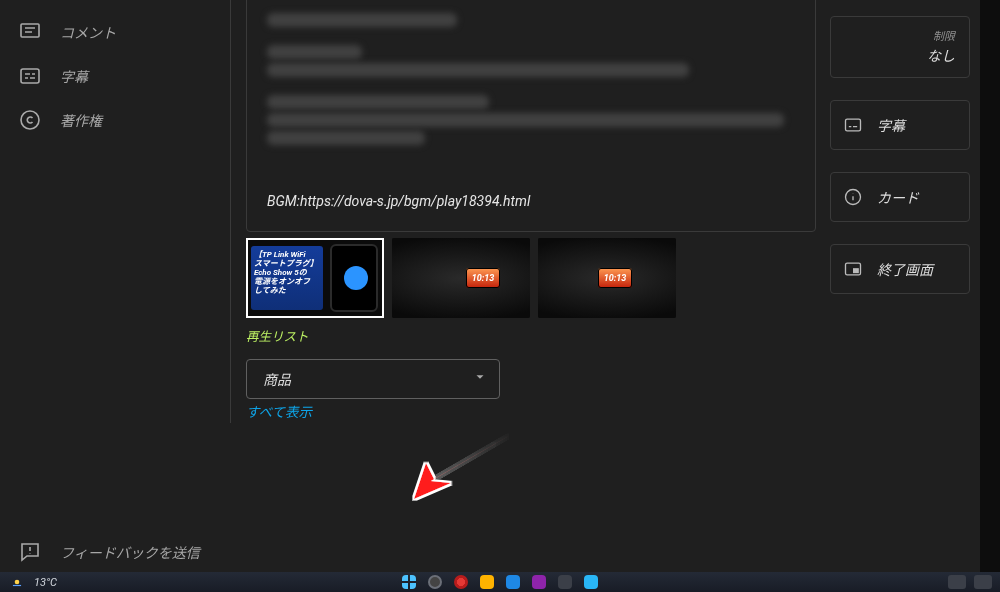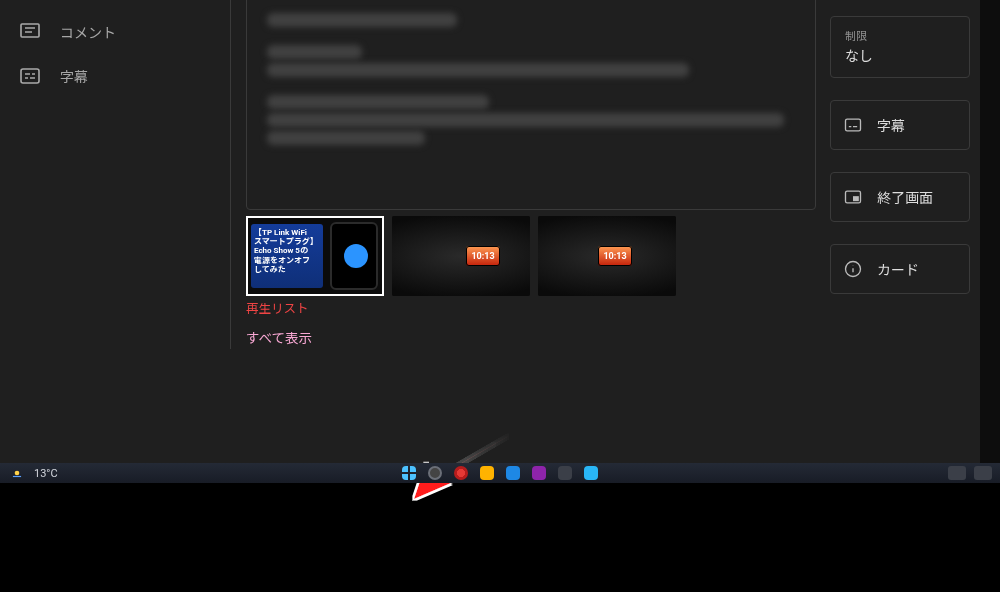--- a/index.html
+++ b/index.html
@@ -1,22 +1,23 @@
 <!DOCTYPE html>
 <html><head>
 <meta charset="utf-8">
 <style>
   * { box-sizing: border-box; margin: 0; padding: 0; }
   html, body { width: 1000px; height: 592px; overflow: hidden; font-family: "Roboto", "Noto Sans JP", "Meiryo", sans-serif; background:#000; }
   .app {
     position: relative;
-    width: 1000px; height: 483px;
+    width: 1000px; height: 592px;
     background: #1f1f1f;
     color: #aaa;
     display: flex;
+    font-style: italic;
   }
 
   
   .sidebar {
     width: 220px;
     background: #1f1f1f;
     display: flex;
     flex-direction: column;
     padding-top: 10px;
   }
@@ -121,42 +122,42 @@
     background:linear-gradient(180deg,#ff9b53,#c3200a);
     border-radius:3px;
     display:flex; align-items:center; justify-content:center;
     color:#fff; font-size:9px; font-weight:700;
     box-shadow: 0 0 0 1px #000 inset;
   }
   .t2 .red-badge{ left: 74px; }
   .t3 .red-badge{ left: 60px; }
 
   .playlist-label {
-    margin-top: 2px;
+    margin-top: 8px;
     font-size: 12.5px;
-    color: #ef4444;
+    color: #bef264;
   }
 
   .dropdown {
     margin-top: 14px;
     width: 254px; height: 40px;
     border:1px solid #606060;
     border-radius:4px;
     display:flex; align-items:center; justify-content:space-between;
     padding: 0 12px 0 16px;
     color:#ddd;
     font-size:14px;
     background:#1f1f1f;
     cursor:pointer;
   }
   .dropdown svg{ width:14px; height:14px; fill:#aaa; }
 
   .show-all {
-    margin-top: 8px;
-    color:#f9a8d4;
+    margin-top: 0;
+    color:#0ea5e9;
     font-size:13.5px;
     cursor:pointer;
     display:inline-block;
     padding: 2px 0 2px 0;
   }
   .more-label {
     margin-top: 6px;
     font-size:12px;
     color:#9d9d9d;
   }
@@ -171,20 +172,21 @@
   .rc-box {
     border:1px solid #3a3a3a;
     border-radius:4px;
     padding:10px 14px 12px 14px;
     color:#ddd;
     font-size:14px;
     display:flex;
     flex-direction:column;
     gap:2px;
     cursor:pointer;
+    align-items:flex-end;
   }
   .rc-box .small { font-size:11px; color:#909090; }
   .rc-row {
     border:1px solid #3a3a3a;
     border-radius:4px;
     height:50px;
     display:flex; align-items:center; gap:14px;
     padding-left:12px;
     color:#ddd;
     font-size:14px;
@@ -257,23 +259,41 @@
     </div>
     <div class="side-item">
       <span class="ic">
         <svg viewBox="0 0 24 24">
             <rect x="3" y="5" width="18" height="14" rx="2"></rect>
             <path d="M7 14h3M12 14h5M7 10h5M14 10h3"></path>
           </svg>
       </span>
       <span>字幕</span>
     </div>
+    <div class="side-item">
+      <span class="ic">
+        <svg viewBox="0 0 24 24">
+            <circle cx="12" cy="12" r="9"></circle>
+            <path d="M14.5 10a3 3 0 1 0 0 4"></path>
+          </svg>
+      </span>
+      <span>著作権</span>
+    </div>
 
     <div class="spacer"></div>
 
+    <div class="side-item" style="padding-bottom:28px">
+      <span class="ic">
+        <svg viewBox="0 0 24 24">
+            <path d="M4 4h16v12H9l-5 4V4z"></path>
+            <path d="M12 7v4M12 13v.5"></path>
+          </svg>
+      </span>
+      <span>フィードバックを送信</span>
+    </div>
   </nav>
 
   <main class="main">
     <div class="main-inner">
 
       <div class="desc-box">
         <div class="blur-group">
           <div class="blur-line" style="width:36%"></div>
         </div>
         <div class="blur-group">
@@ -281,20 +301,21 @@
           <div class="blur-line" style="width:80%"></div>
         </div>
         <div class="blur-group" style="margin-bottom:14px">
           <div class="blur-line" style="width:42%"></div>
           <div class="blur-line" style="width:98%"></div>
           <div class="blur-line" style="width:30%"></div>
         </div>
 
         <div style="height:16px"></div>
         <div style="height:16px"></div>
+        <div class="desc-text">BGM:https://dova-s.jp/bgm/play18394.html</div>
       </div>
 
 
       <div class="thumb-row">
         <div class="thumb selected t1">
           <div class="t-body">
             <div class="card" style="white-space:pre-line">【TP Link WiFi
 スマートプラグ】
 Echo Show 5の
 電源をオンオフ
@@ -311,20 +332,28 @@
         <div class="thumb t3">
           <div class="t-body">
               <div class="dark-photo"></div>
               <div class="red-badge">10:13</div>
             </div>
         </div>
       </div>
 
       <div class="playlist-label">再生リスト</div>
 
+      <div class="dropdown">
+        <span>商品</span>
+        <span>
+          <svg viewBox="0 0 24 24">
+              <path d="M6 9l6 6 6-6" fill="#aaa"></path>
+            </svg>
+        </span>
+      </div>
 
       <a class="show-all">すべて表示</a>
     </div>
   </main>
 
   <aside class="rightcol">
     <div class="rc-box">
       <span class="small">制限</span>
       <span>なし</span>
     </div>
@@ -332,32 +361,32 @@
     <div class="rc-row">
       <svg viewBox="0 0 24 24">
           <rect x="3" y="5" width="18" height="14" rx="2"></rect>
           <path d="M7 14h3M12 14h5"></path>
         </svg>
       <span>字幕</span>
     </div>
 
     <div class="rc-row">
       <svg viewBox="0 0 24 24">
+          <circle cx="12" cy="12" r="9"></circle>
+          <path d="M12 8v.5M12 11v5"></path>
+        </svg>
+      <span>カード</span>
+    </div>
+
+    <div class="rc-row">
+      <svg viewBox="0 0 24 24">
           <rect x="3" y="5" width="18" height="14" rx="2"></rect>
           <rect x="12" y="11" width="7" height="6" fill="#bbb" stroke="none"></rect>
         </svg>
       <span>終了画面</span>
-    </div>
-
-    <div class="rc-row">
-      <svg viewBox="0 0 24 24">
-          <circle cx="12" cy="12" r="9"></circle>
-          <path d="M12 8v.5M12 11v5"></path>
-        </svg>
-      <span>カード</span>
     </div>
   </aside>
 
   <div class="scroll-strip"></div>
 
   <svg class="arrow" viewBox="0 0 140 90">
     <defs>
       <filter id="ws" x="-20%" y="-20%" width="140%" height="140%">
         <feMorphology operator="dilate" radius="2" in="SourceAlpha" result="d"></feMorphology>
         <feFlood flood-color="#fff"></feFlood>

